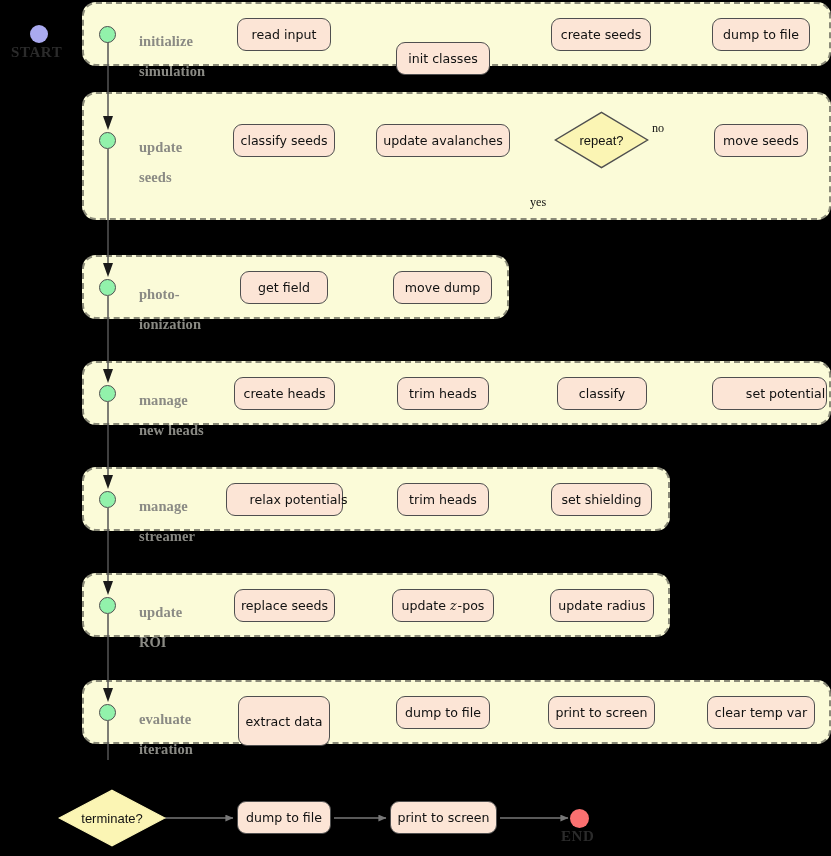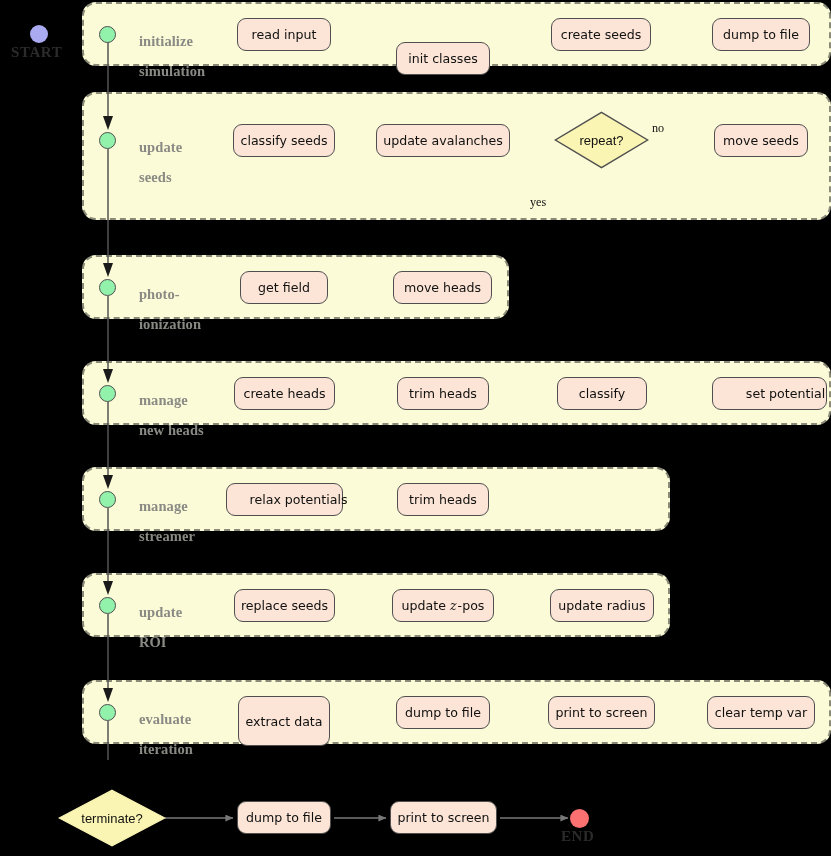--- a/index.html
+++ b/index.html
@@ -260,39 +260,40 @@
   <div class="node" style="left:714px; top:124px; width:94px; height:33px;">move seeds</div>
   <div class="edge-label" style="left:652px; top:121px;">no</div>
   <div class="edge-label" style="left:530px; top:185px;margin-top:10px;">yes</div>
 
   <div class="state-dot" style="left:99px; top:279px;"></div>
   <div class="sec-label" style="left:124px; top:272px;">
     <span>photo-</span><br>
     <span>ionization</span>
   </div>
   <div class="node" style="left:240px; top:271px; width:88px; height:33px;">get field</div>
-  <div class="node" style="left:393px; top:271px; width:99px; height:33px;">move heads</div>
+  <div class="node" style="left:393px; top:271px; width:99px; height:33px;">move dump</div>
 
   <div class="state-dot" style="left:99px; top:385px;"></div>
   <div class="sec-label" style="left:124px; top:378px;">
     <span>manage</span><br>
     <span>new heads</span>
   </div>
   <div class="node" style="left:234px; top:377px; width:101px; height:33px;">create heads</div>
   <div class="node" style="left:397px; top:377px; width:92px; height:33px;">trim heads</div>
   <div class="node" style="left:557px; top:377px; width:90px; height:33px;">classify</div>
   <div class="node" style="left:712px; top:377px; width:115px; height:33px;padding-left:32px;">set potential</div>
 
   <div class="state-dot" style="left:99px; top:491px;"></div>
   <div class="sec-label" style="left:124px; top:484px;">
     <span>manage</span><br>
     <span>streamer</span>
   </div>
   <div class="node" style="left:226px; top:483px; width:117px; height:33px;padding-left:28px;">relax potentials</div>
   <div class="node" style="left:397px; top:483px; width:92px; height:33px;">trim heads</div>
+  <div class="node" style="left:551px; top:483px; width:101px; height:33px;">set shielding</div>
 
   <div class="state-dot" style="left:99px; top:597px;"></div>
   <div class="sec-label" style="left:124px; top:590px;">
     <span>update</span><br>
     <span>ROI</span>
   </div>
   <div class="node" style="left:234px; top:589px; width:101px; height:33px;">replace seeds</div>
   <div class="node" style="left:392px; top:589px; width:102px; height:33px;">
       <span>update&nbsp;<span class="ital">z</span>-pos</span>
     </div>

